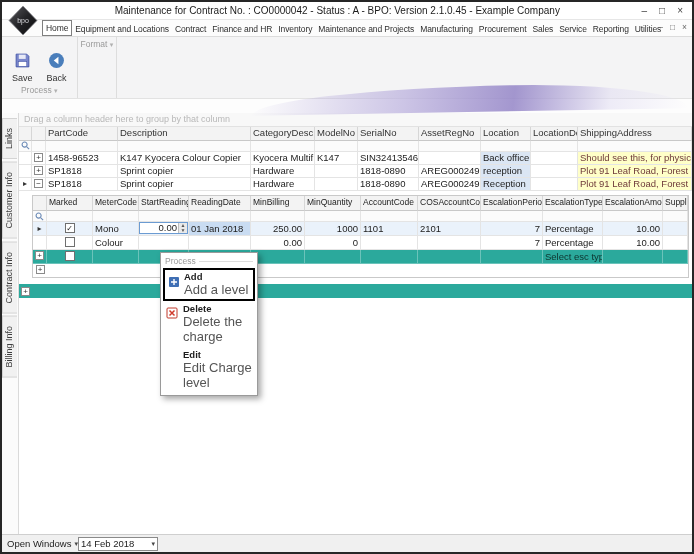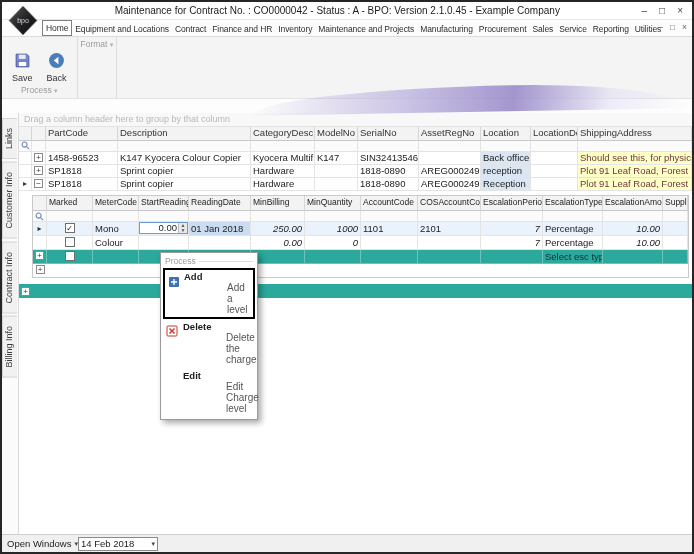--- a/index.html
+++ b/index.html
@@ -76,21 +76,21 @@
   .dgrid { border:1px solid #c9c9c9; background:#fff; }
   .drow { display:flex; height:14px; font-size:9.5px; line-height:13px; color:#222; }
   .drow.hdr { height:15px; background:#f3f3f3; font-size:8.5px; }
   .drow.flt { height:11px; background:#fbfbfb; }
   .dc { border-right:1px solid #e4e4e4; border-bottom:1px solid #e4e4e4; padding:0 2px;
         overflow:hidden; white-space:nowrap; }
   .drow.hdr .dc { border-right:1px solid #d6d6d6; border-bottom:1px solid #c8c8c8; }
   .dw0{width:14px}.dw1{width:46px}.dw2{width:46px}.dw3{width:50px}.dw4{width:62px}
   .dw5{width:54px}.dw6{width:56px}.dw7{width:57px}.dw8{width:63px}.dw9{width:62px}
   .dw10{width:60px}.dw11{width:60px}.dw12{flex:1}
-  .num { text-align:right;font-style:italic; }
+  .num { text-align:right; }
   .drow.sel { background:#eaf2fb; }
   .cell-date-sel { background:#c9dcf2; }
   .drow.newrow { background:#2ba99c; color:#0d332e; }
   .drow.newrow .dc { border-right:1px solid rgba(255,255,255,.3); border-bottom:1px solid rgba(255,255,255,.3); }
   .cb { width:10px; height:10px; border:1px solid #6f6f6f; background:#fff; margin:1px auto;
         font-size:8px; line-height:9px; text-align:center; color:#1a1a1a; }
   .editor { display:flex; background:#fff; border:1px solid #6b9bd2; height:12px; margin-top:0; }
   .editor .val { flex:1; text-align:right; font-size:9.5px; line-height:10px; padding-right:1px; }
   .spin { width:9px; display:flex; flex-direction:column; background:#e9e9e9; border-left:1px solid #bdbdbd; }
   .spin span { font-size:5px; line-height:5px; text-align:center; color:#555; }
@@ -113,21 +113,21 @@
   
   .ctx { position:absolute; left:158px; top:250px; width:98px; background:#fff;
          border:1px solid #9a9a9a; box-shadow:3px 3px 6px rgba(0,0,0,.35); z-index:60;
          padding:2px; }
   .cm-header { display:flex; align-items:center; gap:3px; color:#9a9a9a; font-size:8.5px;
                padding:1px 2px 2px; }
   .cm-header::after { content:""; flex:1; border-top:1px solid #ddd; }
   .cm-item { position:relative; padding:2px 3px 3px 20px; }
   .cm-item.boxed { border:2px solid #000; padding:1px 2px 2px 19px; }
   .cm-item .t { font-weight:bold; font-size:9.5px; color:#1e1e1e; }
-  .cm-item .s { font-size:10px; color:#555;margin-left:43px; }
+  .cm-item .s { font-size:13px; color:#555; }
   .cm-item .ic { position:absolute; left:3px; top:4px; width:12px; height:12px; }
 </style>
 </head>
 <body>
 
 <div class="window">
 
   <div class="logo">
     <svg width="30" height="31" viewBox="0 0 30 31">
       <defs>

